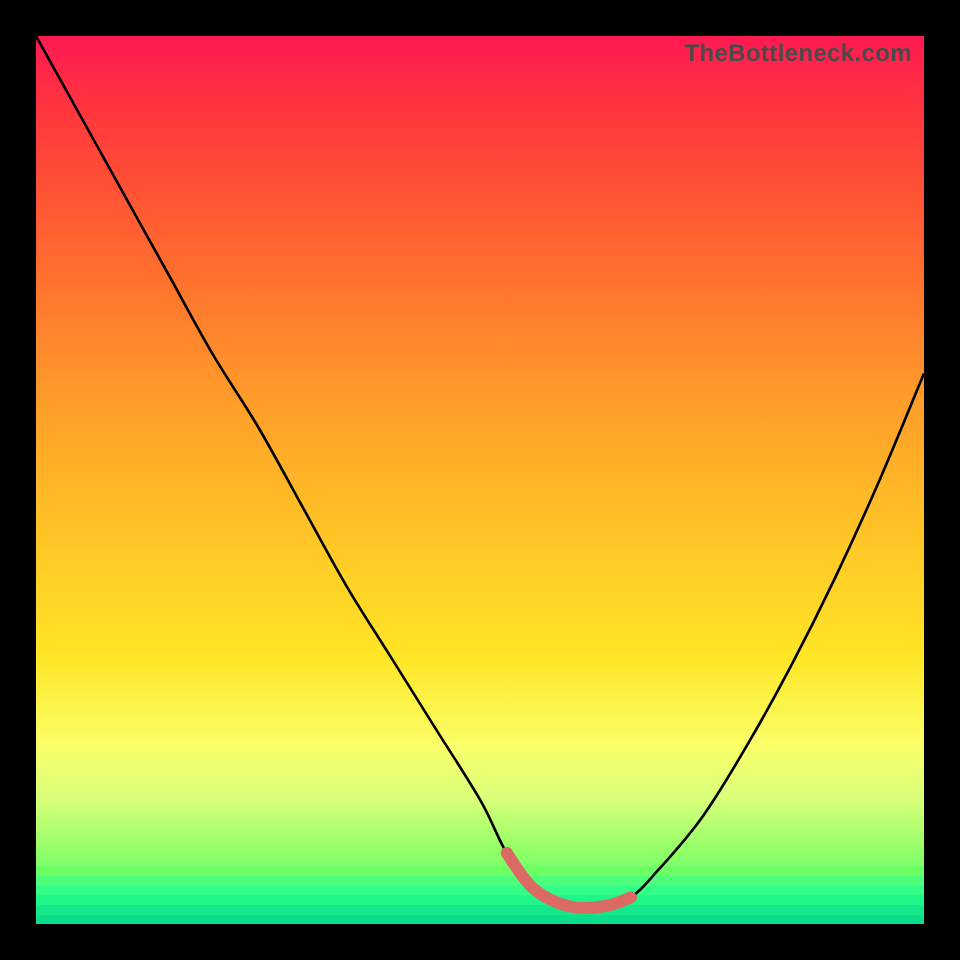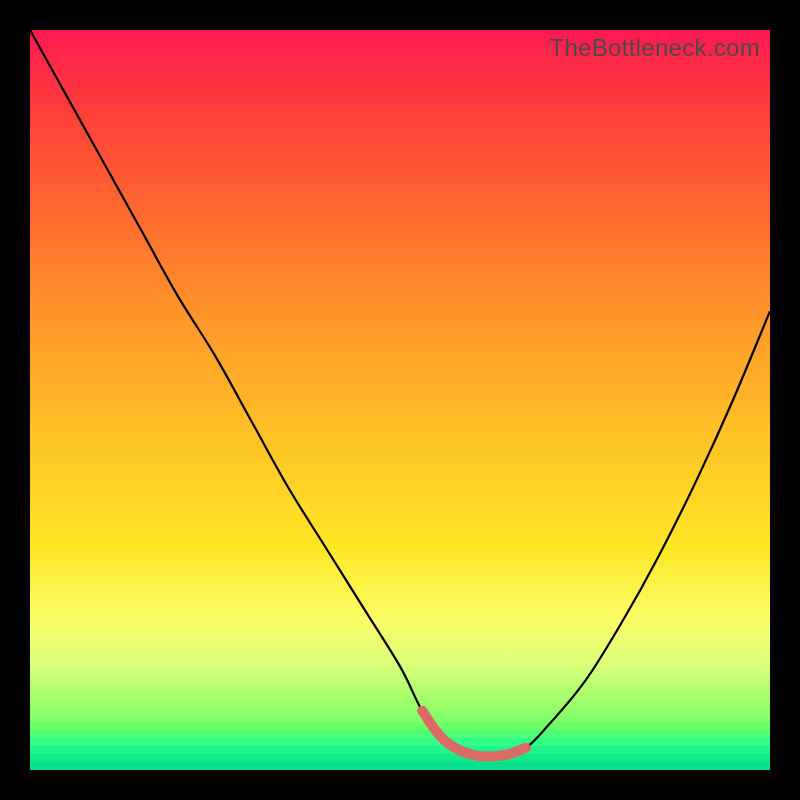--- a/index.html
+++ b/index.html
@@ -33,22 +33,22 @@
       #d8ff7a 86%,
       #8fff66 92%,
       #33ff88 100%);
     overflow: hidden;
   }
   .watermark {
     position: absolute;
     top: 4px;
     right: 10px;
     color: #4a4a4a;
-    font-size: 24px;
-    font-weight: 400;
+    font-size: 20px;
+    font-weight: 700;
     letter-spacing: 0.3px;
     user-select: none;
     margin-left: 38px;
   }
   svg.curve {
     position: absolute;
     left: 0;
     top: 0;
   }
   .green-stripes {

